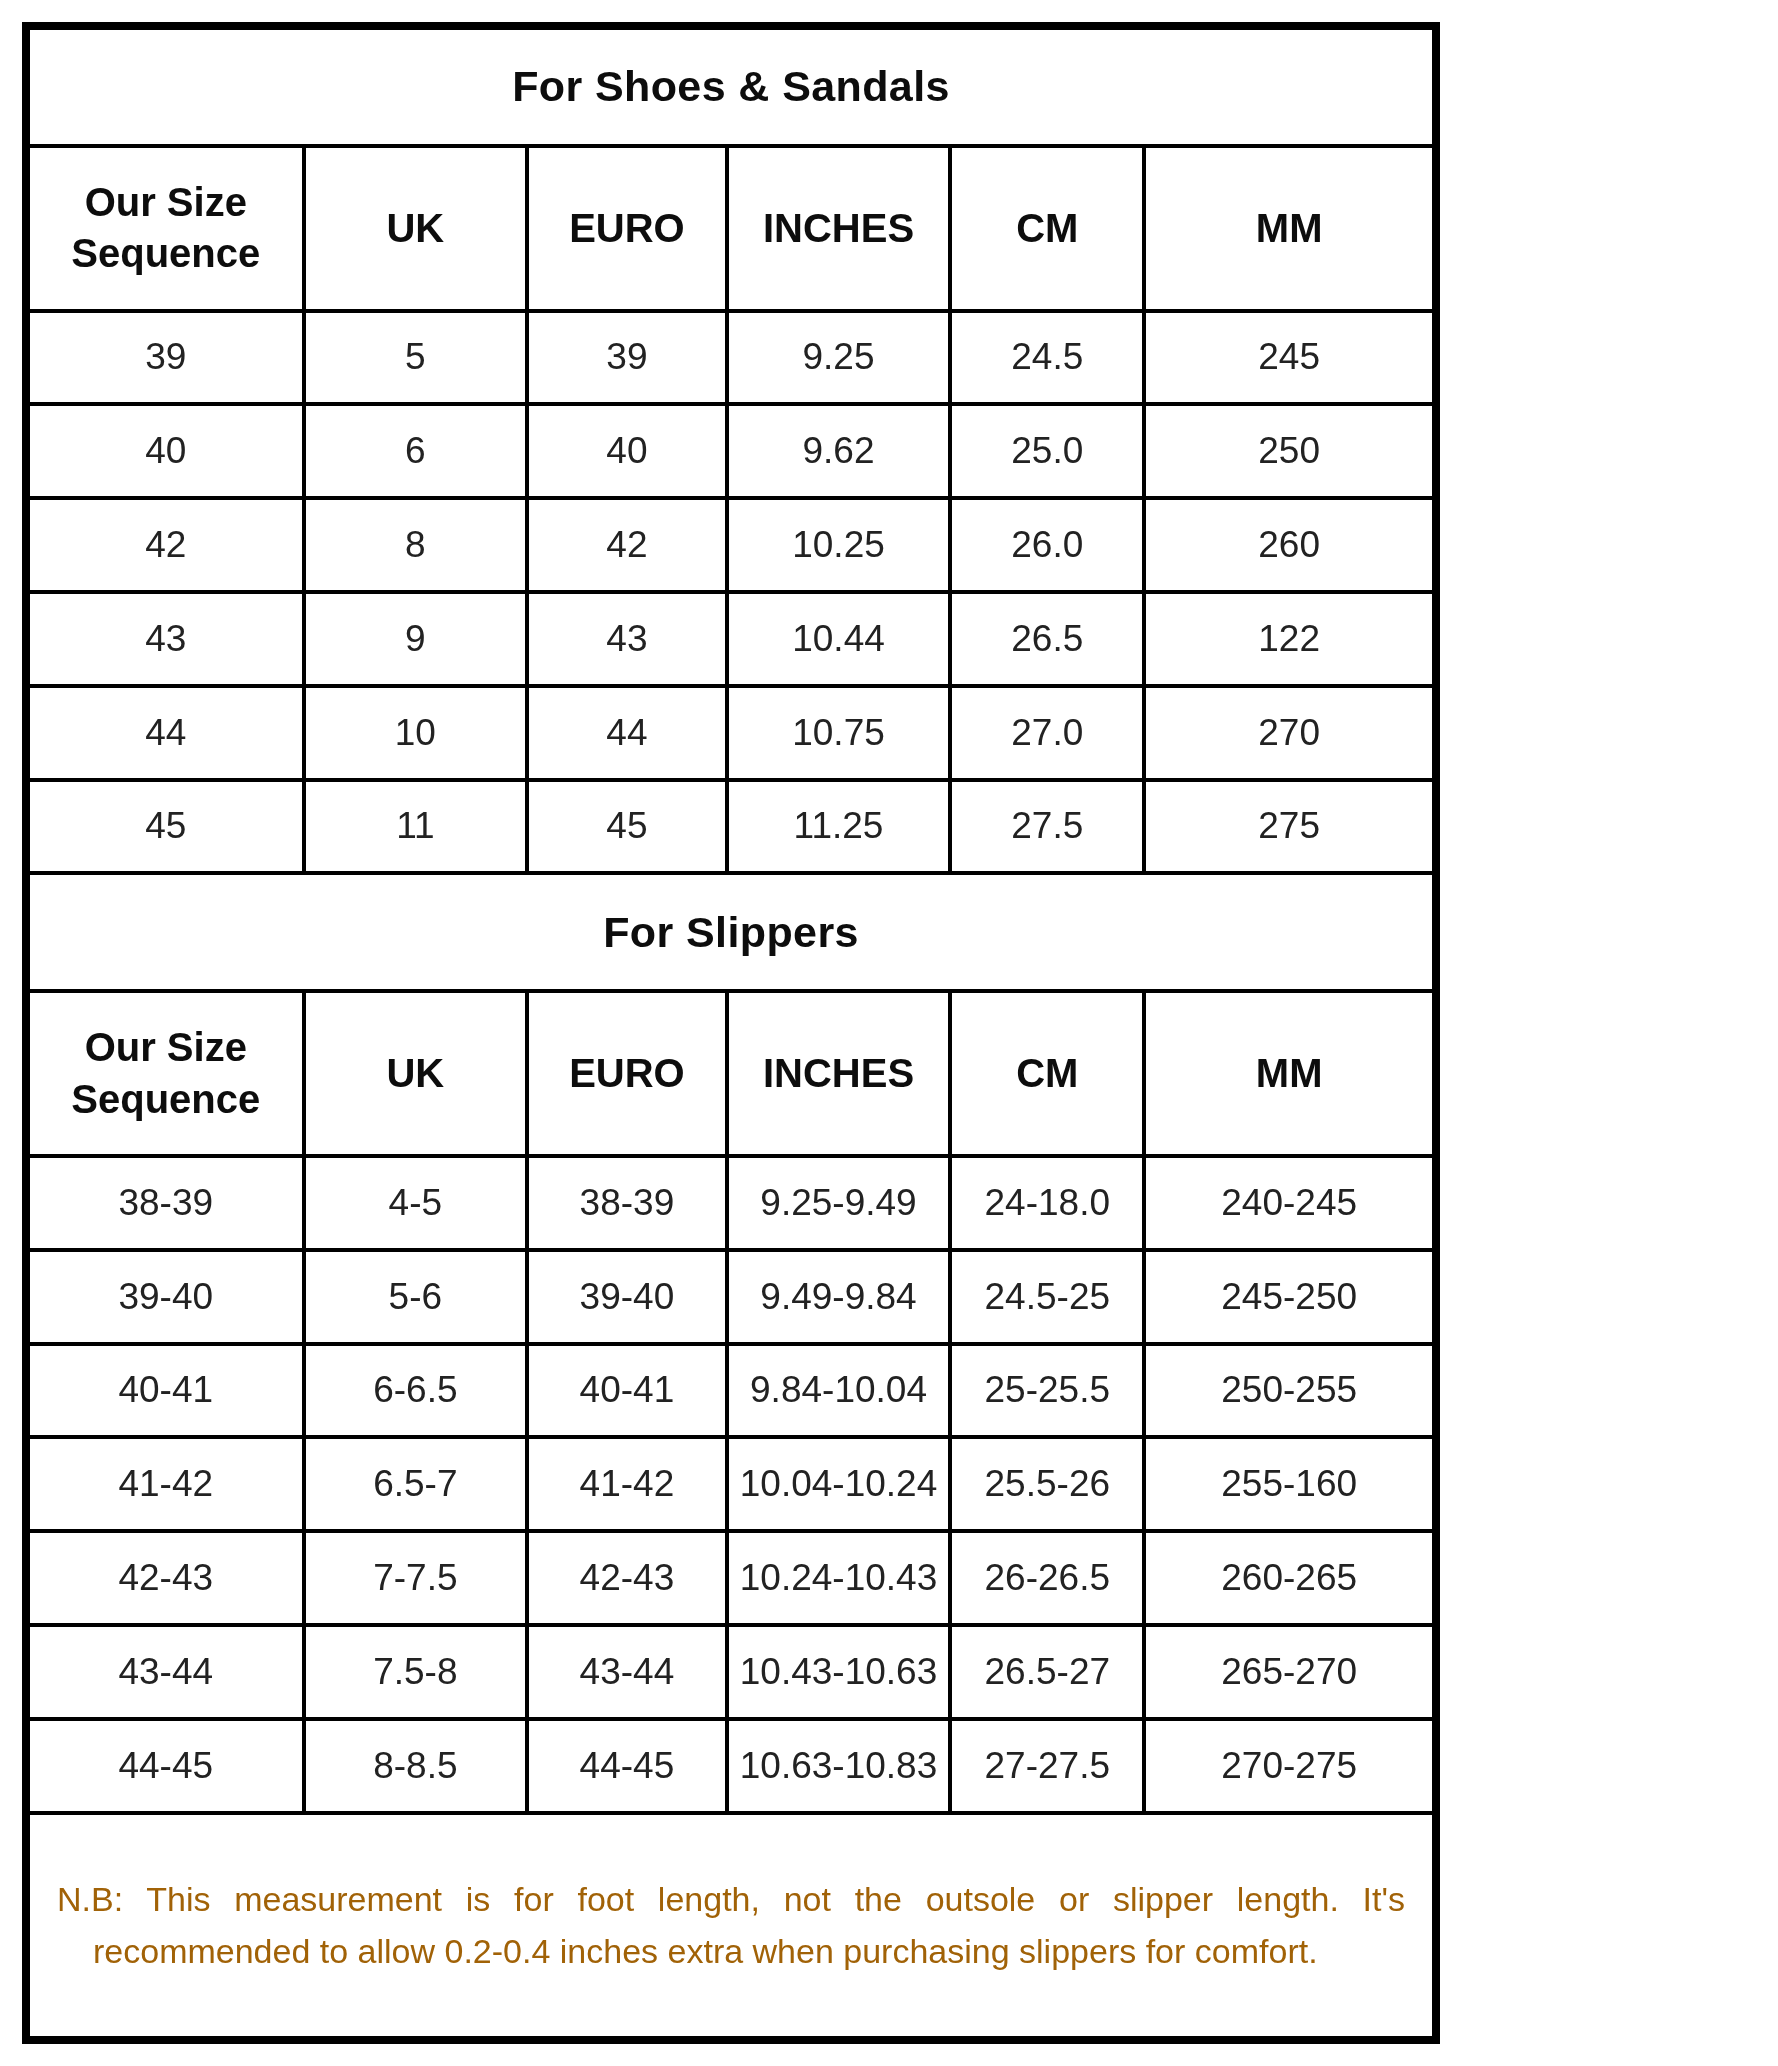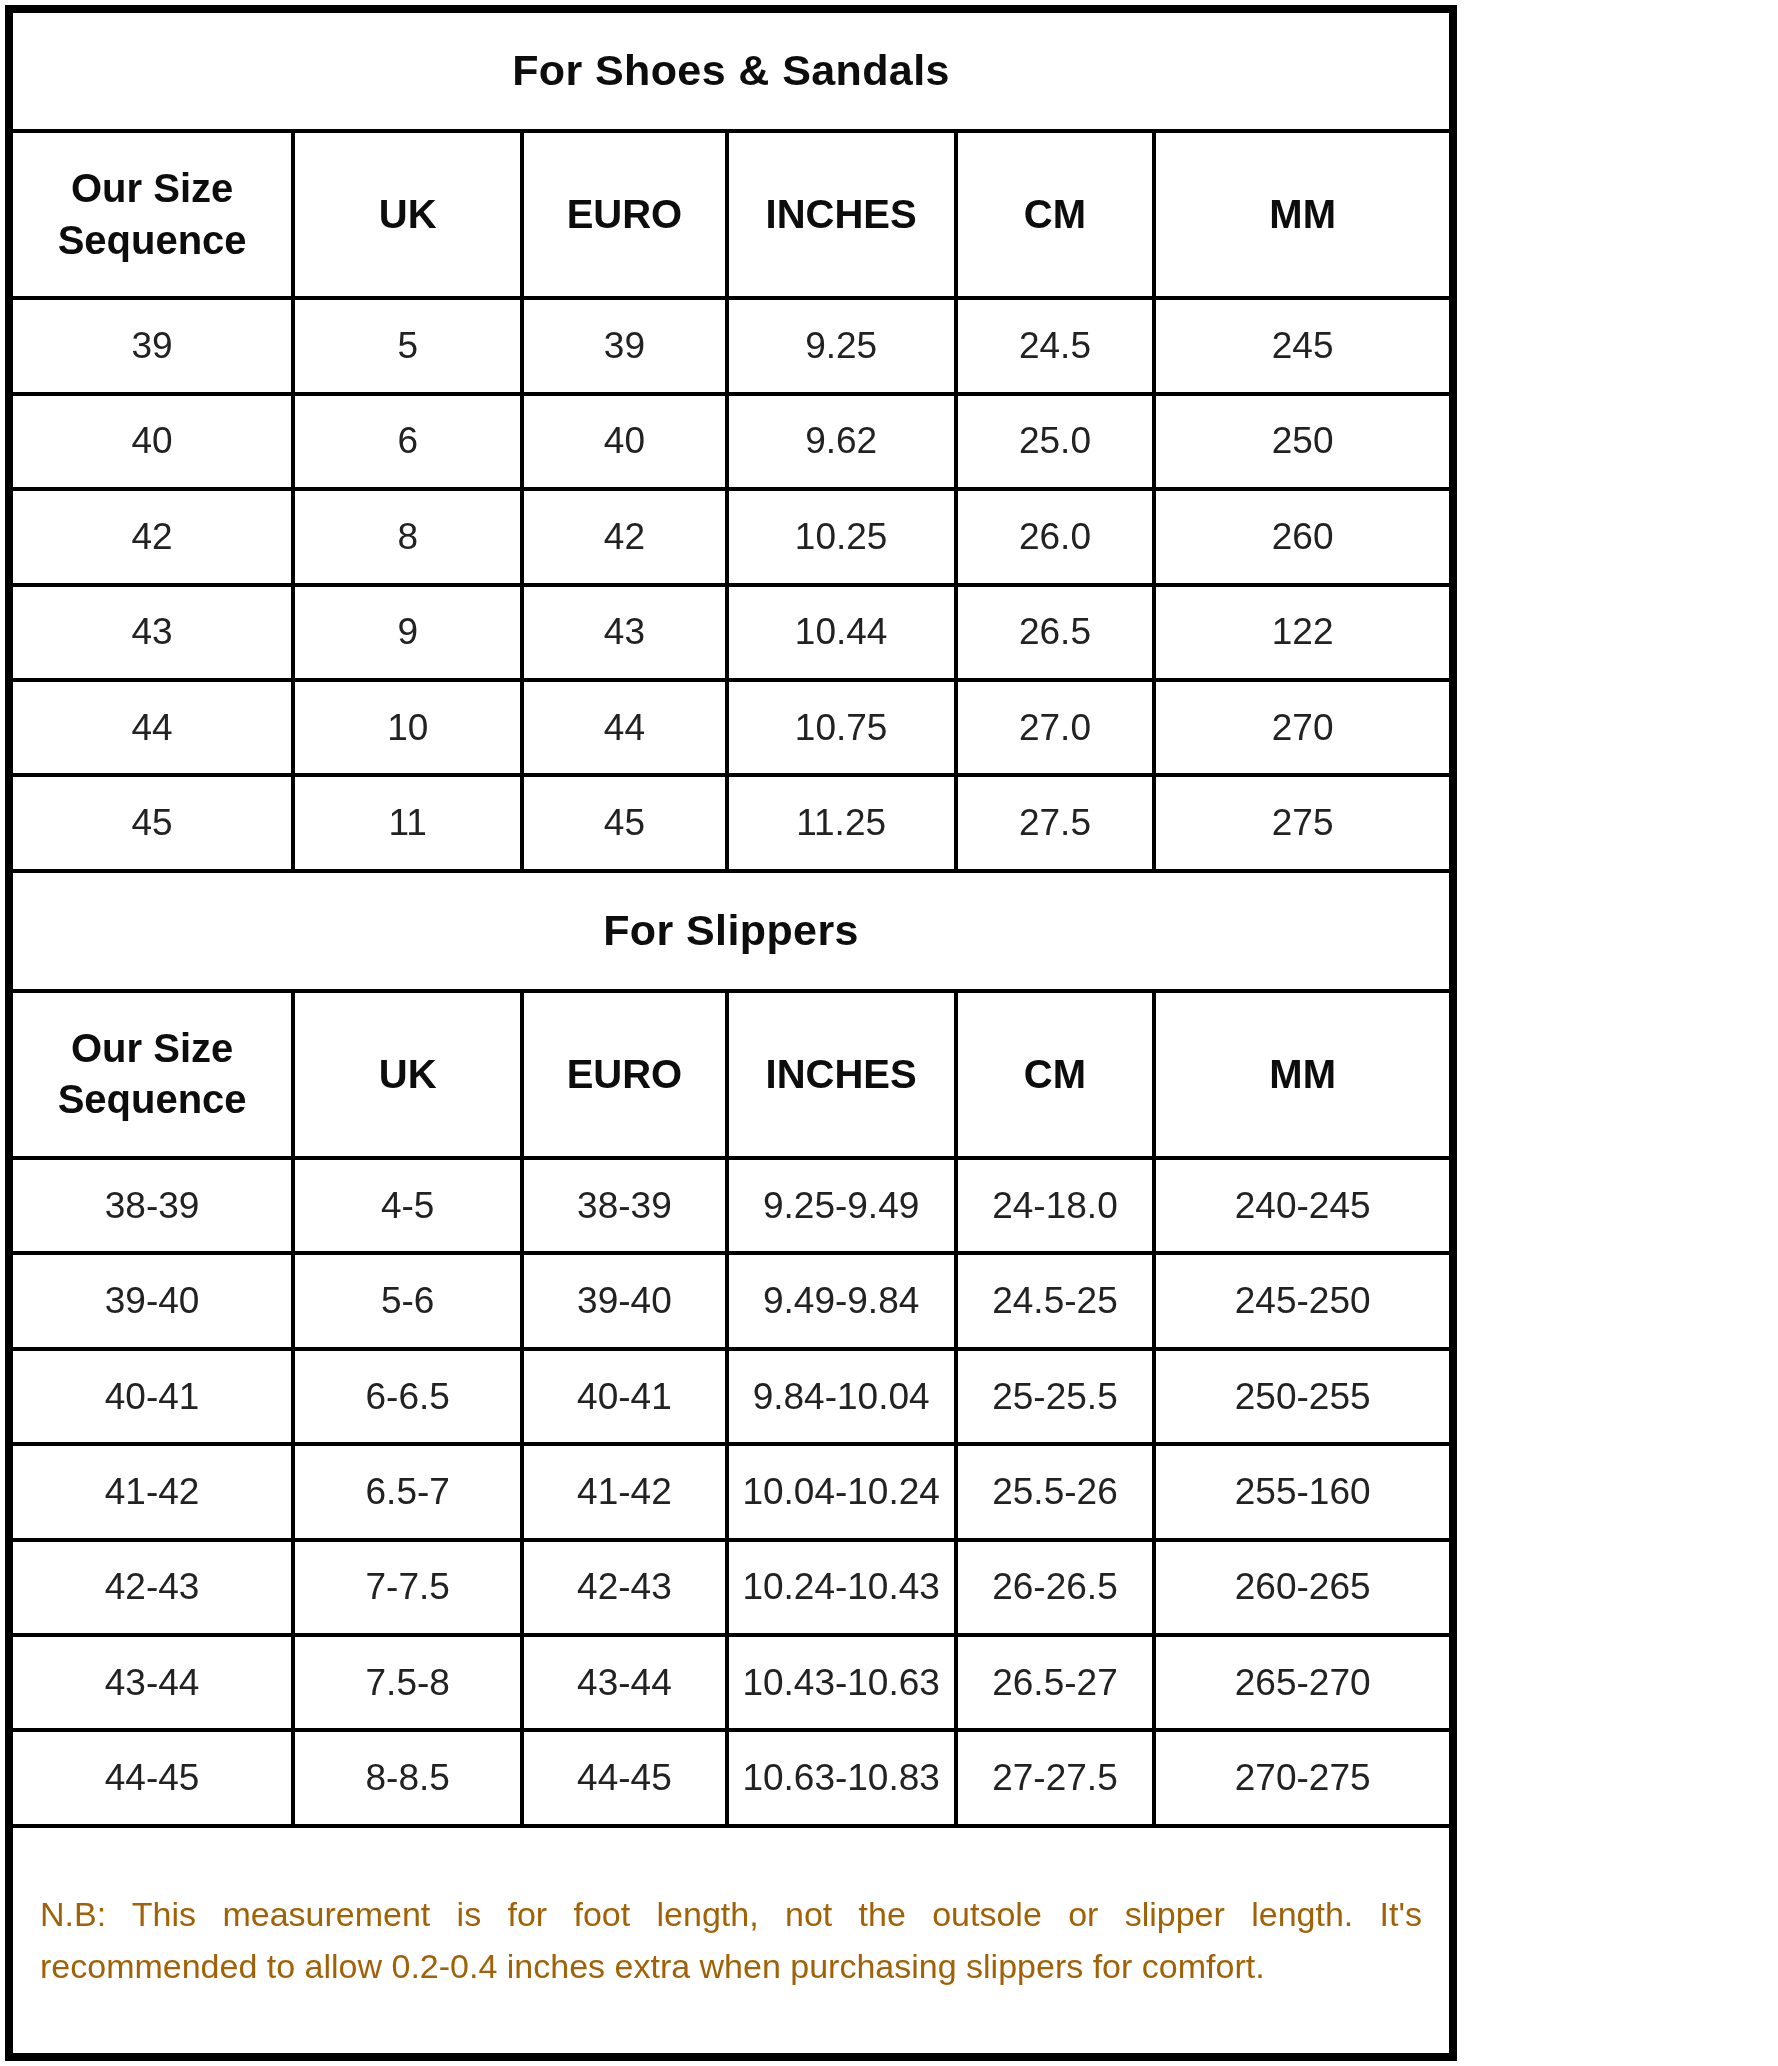--- a/index.html
+++ b/index.html
@@ -4,21 +4,21 @@
 <style>
   html, body {
     margin: 0;
     padding: 0;
     background: #ffffff;
   }
   .page {
     width: 1462px;
     height: 2066px;
     box-sizing: border-box;
-    padding: 5px;
+    padding: 22px;
     background: #ffffff;
     font-family: "Liberation Sans", sans-serif;
     color: #111111;
   }
   .frame {
     width: 100%;
     height: 100%;
     box-sizing: border-box;
     border: 4.5px solid #000000;
   }
@@ -64,20 +64,21 @@
     line-height: 1.55;
     color: #a16207;
     vertical-align: middle;
   }
   .note-line1 {
     text-align: justify;
     text-align-last: justify;
   }
   .note-line2 {
     text-align: left;
+    margin-left: 36px;
   }
 </style>
 </head>
 <body>
 
 <div class="page">
   <div class="frame">
     <table class="size-chart">
       <colgroup>
         <col style="width:19.6%">

